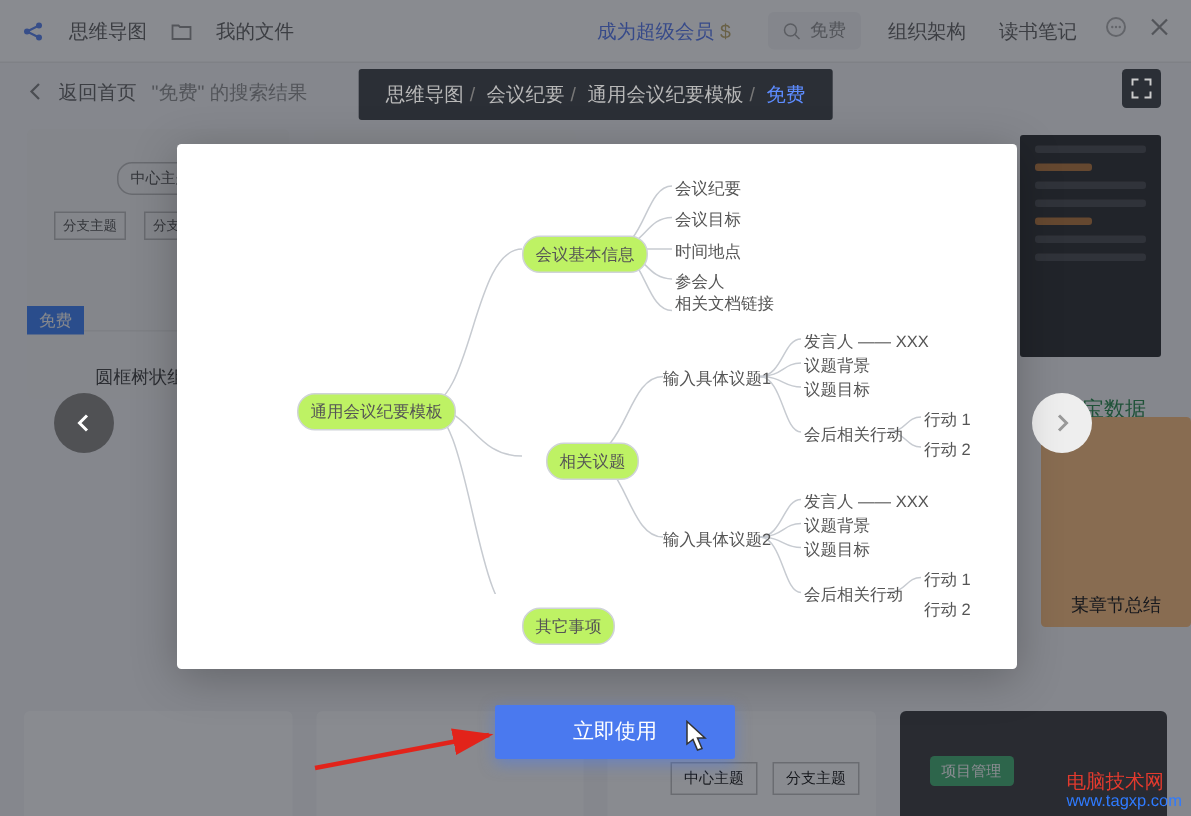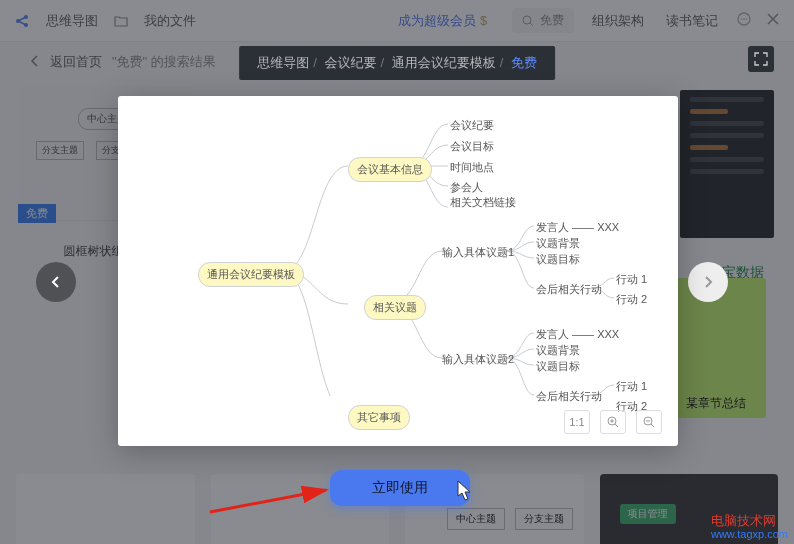--- a/index.html
+++ b/index.html
@@ -4,55 +4,55 @@
 <style>
 *{box-sizing:border-box;margin:0;padding:0;font-family:"Microsoft YaHei",Arial,sans-serif}
 body{width:794px;height:544px;overflow:hidden;background:#f5f6f8;position:relative}
 .topbar{height:42px;display:flex;align-items:center;padding:0 14px;gap:18px;background:#fff;border-bottom:1px solid #e8e8e8}
 .topbar .left{display:flex;align-items:center;gap:16px;color:#555;font-size:13px}
 .topbar .left svg{vertical-align:-3px}
 .topbar .center{margin-left:auto;color:#4a70f0;font-size:13px;display:flex;align-items:center;gap:4px}
 .search{display:flex;align-items:center;gap:6px;background:#f3f4f6;border-radius:4px;padding:4px 10px;font-size:12px;color:#888}
 .nav-tab{font-size:13px;color:#555;padding:4px 4px}
 .topbar .right{display:flex;align-items:center;gap:14px}
-.subbar{height:40px;display:flex;align-items:center;padding:0 30px;gap:10px;font-size:13px;color:#555}
+.subbar{height:40px;display:flex;align-items:center;padding:0 19px;gap:10px;font-size:13px;color:#555}
 .grid-bg{position:absolute;top:82px;left:0;right:0;bottom:0;padding:4px 18px;display:flex;flex-wrap:wrap;gap:16px;filter:brightness(.97)}
 .card{width:175px;height:180px;background:#fff;border-radius:4px;position:relative;overflow:hidden;font-size:12px;color:#444}
 .card .badge{position:absolute;top:118px;left:0;background:#2f7bff;color:#fff;font-size:11px;padding:2px 8px}
 .card .title{position:absolute;bottom:6px;left:0;right:0;text-align:center;font-size:12px;color:#333;white-space:nowrap;overflow:hidden}
 .thumb{height:135px;background:#fafafa;border-bottom:1px solid #eee}
 .overlay{position:absolute;inset:0;background:rgba(40,44,52,.55)}
 .crumbs{position:absolute;top:46px;left:50%;transform:translateX(-50%);background:#2b2f36;color:#b8b8b8;font-size:13px;padding:8px 18px;border-radius:2px;white-space:nowrap}
 .crumbs .sep{color:#777;margin:0 4px}
 .crumbs .last{color:#5d8cff}
 .fs-btn{position:absolute;top:46px;right:20px;width:26px;height:26px;background:#2b2f36;display:flex;align-items:center;justify-content:center;color:#ccc;border-radius:3px}
 .modal{position:absolute;top:96px;left:118px;width:560px;height:350px;background:#fff;border-radius:3px;box-shadow:0 6px 30px rgba(0,0,0,.25)}
 .mindmap{position:absolute;inset:10px 12px 50px 12px;font-size:11px;color:#555}
-.node{position:absolute;border:1px solid #cfd3d8;border-radius:12px;padding:4px 8px;background:#fef9c3;white-space:nowrap;font-size:11px}
+.node{position:absolute;border:1px solid #cfd3d8;border-radius:12px;padding:4px 8px;background:#bef264;white-space:nowrap;font-size:11px}
 .leaf{position:absolute;white-space:nowrap;font-size:11px;color:#555}
 svg.lines{position:absolute;inset:0;width:100%;height:100%}
 .modal-tools{position:absolute;bottom:12px;right:16px;display:flex;gap:10px}
 .tool{width:26px;height:24px;border:1px solid #ddd;border-radius:3px;display:flex;align-items:center;justify-content:center;color:#888;font-size:11px}
-.use-btn{position:absolute;left:330px;top:470px;width:140px;height:36px;background:#4a79ef;color:#0f172a;display:flex;align-items:center;justify-content:center;font-size:14px;border-radius:12px;box-shadow:0 3px 10px rgba(74,121,239,.5)}
+.use-btn{position:absolute;left:330px;top:470px;width:160px;height:36px;background:#4a79ef;color:#ffffff;display:flex;align-items:center;justify-content:center;font-size:14px;border-radius:2px;box-shadow:0 3px 10px rgba(74,121,239,.5)}
 .arrow{position:absolute;left:208px;top:488px;width:120px;height:30px}
 .arrow svg{overflow:visible}
 .cursor{position:absolute;left:456px;top:480px;width:18px;height:22px}
 .navarrow{position:absolute;top:262px;width:40px;height:40px;border-radius:50%;background:rgba(0,0,0,.4);display:flex;align-items:center;justify-content:center;color:#fff}
 .navarrow.l{left:36px}
 .navarrow.r{right:66px;background:#eee;color:#999}
 .watermark{position:absolute;right:6px;bottom:4px;display:flex;align-items:center;gap:6px}
 .wm-tag{background:#2f7bff;color:#fff;font-weight:bold;font-size:22px;padding:2px 10px;border-radius:4px;font-style:italic}
 .wm-txt{font-size:13px;line-height:1.1}
 .wm-txt .t1{color:#e23a2e;font-weight:normal}
 .wm-txt .t2{color:#2f7bff;font-size:11px}
 .bg-right{position:absolute;top:90px;right:20px;width:94px;height:148px;background:#1a1b1d;border-radius:2px}
 .bg-right .ln{height:5px;margin:7px 10px;background:#3a3c40;border-radius:2px}
 .bg-right .ln.o{background:#b06a2a;width:40%}
 .bg-title-right{position:absolute;top:264px;right:30px;font-size:14px;color:#15803d}
-.darkcard{position:absolute;right:28px;top:278px;width:100px;height:140px;background:#bef264;border-radius:3px}
+.darkcard{position:absolute;right:0;top:278px;width:100px;height:140px;background:#fdba74;border-radius:3px}
 .darkcard .title{position:absolute;bottom:6px;width:100%;text-align:center;font-size:12px}
 .bg-bottom{position:absolute;left:16px;right:16px;bottom:-10px;height:80px;display:flex;gap:16px}
 .bcard{flex:1;background:#fff;border-radius:4px;position:relative;overflow:hidden}
 </style>
 </head>
 <body>
 
 <div class="topbar">
   <div class="left">
     <span><svg width="16" height="16">
@@ -226,35 +226,20 @@
     <div class="leaf" style="left:486px;top:186px">行动 2</div>
 
     <div class="leaf" style="left:406px;top:221px"><span>发言人</span> —— <span>XXX</span></div>
     <div class="leaf" style="left:406px;top:237px">议题背景</div>
     <div class="leaf" style="left:406px;top:253px">议题目标</div>
     <div class="leaf" style="left:406px;top:283px">会后相关行动</div>
     <div class="leaf" style="left:486px;top:273px">行动 1</div>
     <div class="leaf" style="left:486px;top:293px">行动 2</div>
   </div>
 
-  <div class="modal-tools">
-    <div class="tool">1:1</div>
-    <div class="tool">
-        <svg width="13" height="13">
-          <circle cx="5" cy="5" r="4" stroke="#999" fill="none"></circle>
-          <path d="M5 3v4M3 5h4M8 8l3 3" stroke="#999"></path>
-        </svg>
-      </div>
-    <div class="tool">
-        <svg width="13" height="13">
-          <circle cx="5" cy="5" r="4" stroke="#999" fill="none"></circle>
-          <path d="M3 5h4M8 8l3 3" stroke="#999"></path>
-        </svg>
-      </div>
-  </div>
 </div>
 
 <div class="use-btn">立即使用</div>
 
 <div class="arrow">
   <svg width="130" height="30">
       <defs>
         <marker id="ah" markerWidth="10" markerHeight="10" refX="8" refY="3" orient="auto">
           <path d="M0 0L9 3L0 6z" fill="#e2231a"></path>
         </marker>

